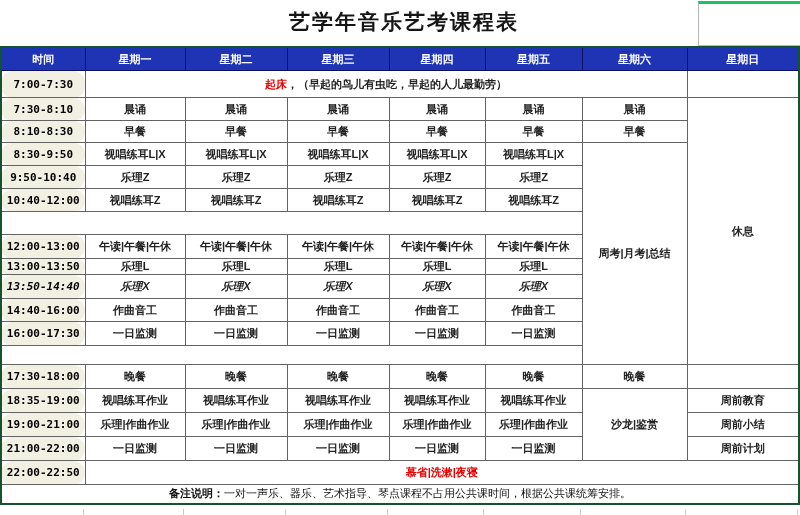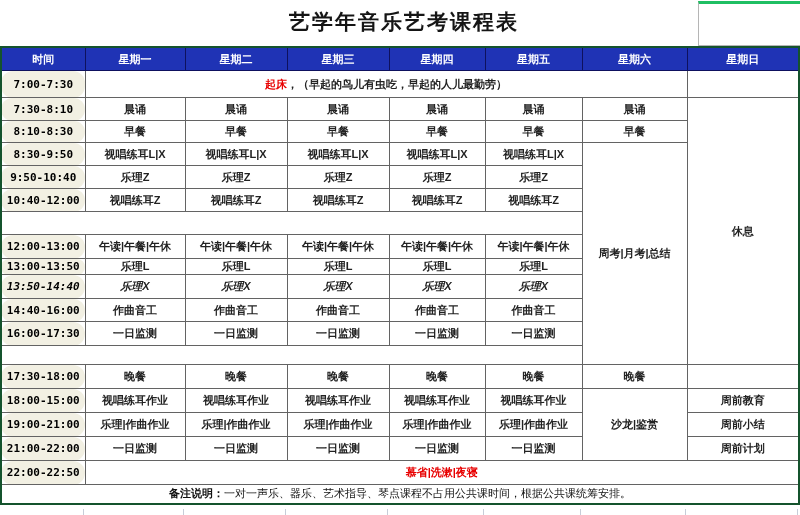--- a/index.html
+++ b/index.html
@@ -168,21 +168,21 @@
           <td class="t">17:30-18:00</td>
           <td>晚餐</td>
           <td>晚餐</td>
           <td>晚餐</td>
           <td>晚餐</td>
           <td>晚餐</td>
           <td>晚餐</td>
           <td></td>
         </tr>
         <tr style="height: 24px;">
-          <td class="t">18:00-15:00</td>
+          <td class="t">18:35-19:00</td>
           <td>视唱练耳作业</td>
           <td>视唱练耳作业</td>
           <td>视唱练耳作业</td>
           <td>视唱练耳作业</td>
           <td>视唱练耳作业</td>
           <td rowspan="3">沙龙|鉴赏</td>
           <td>周前教育</td>
         </tr>
         <tr style="height: 24px;">
           <td class="t">19:00-21:00</td>

